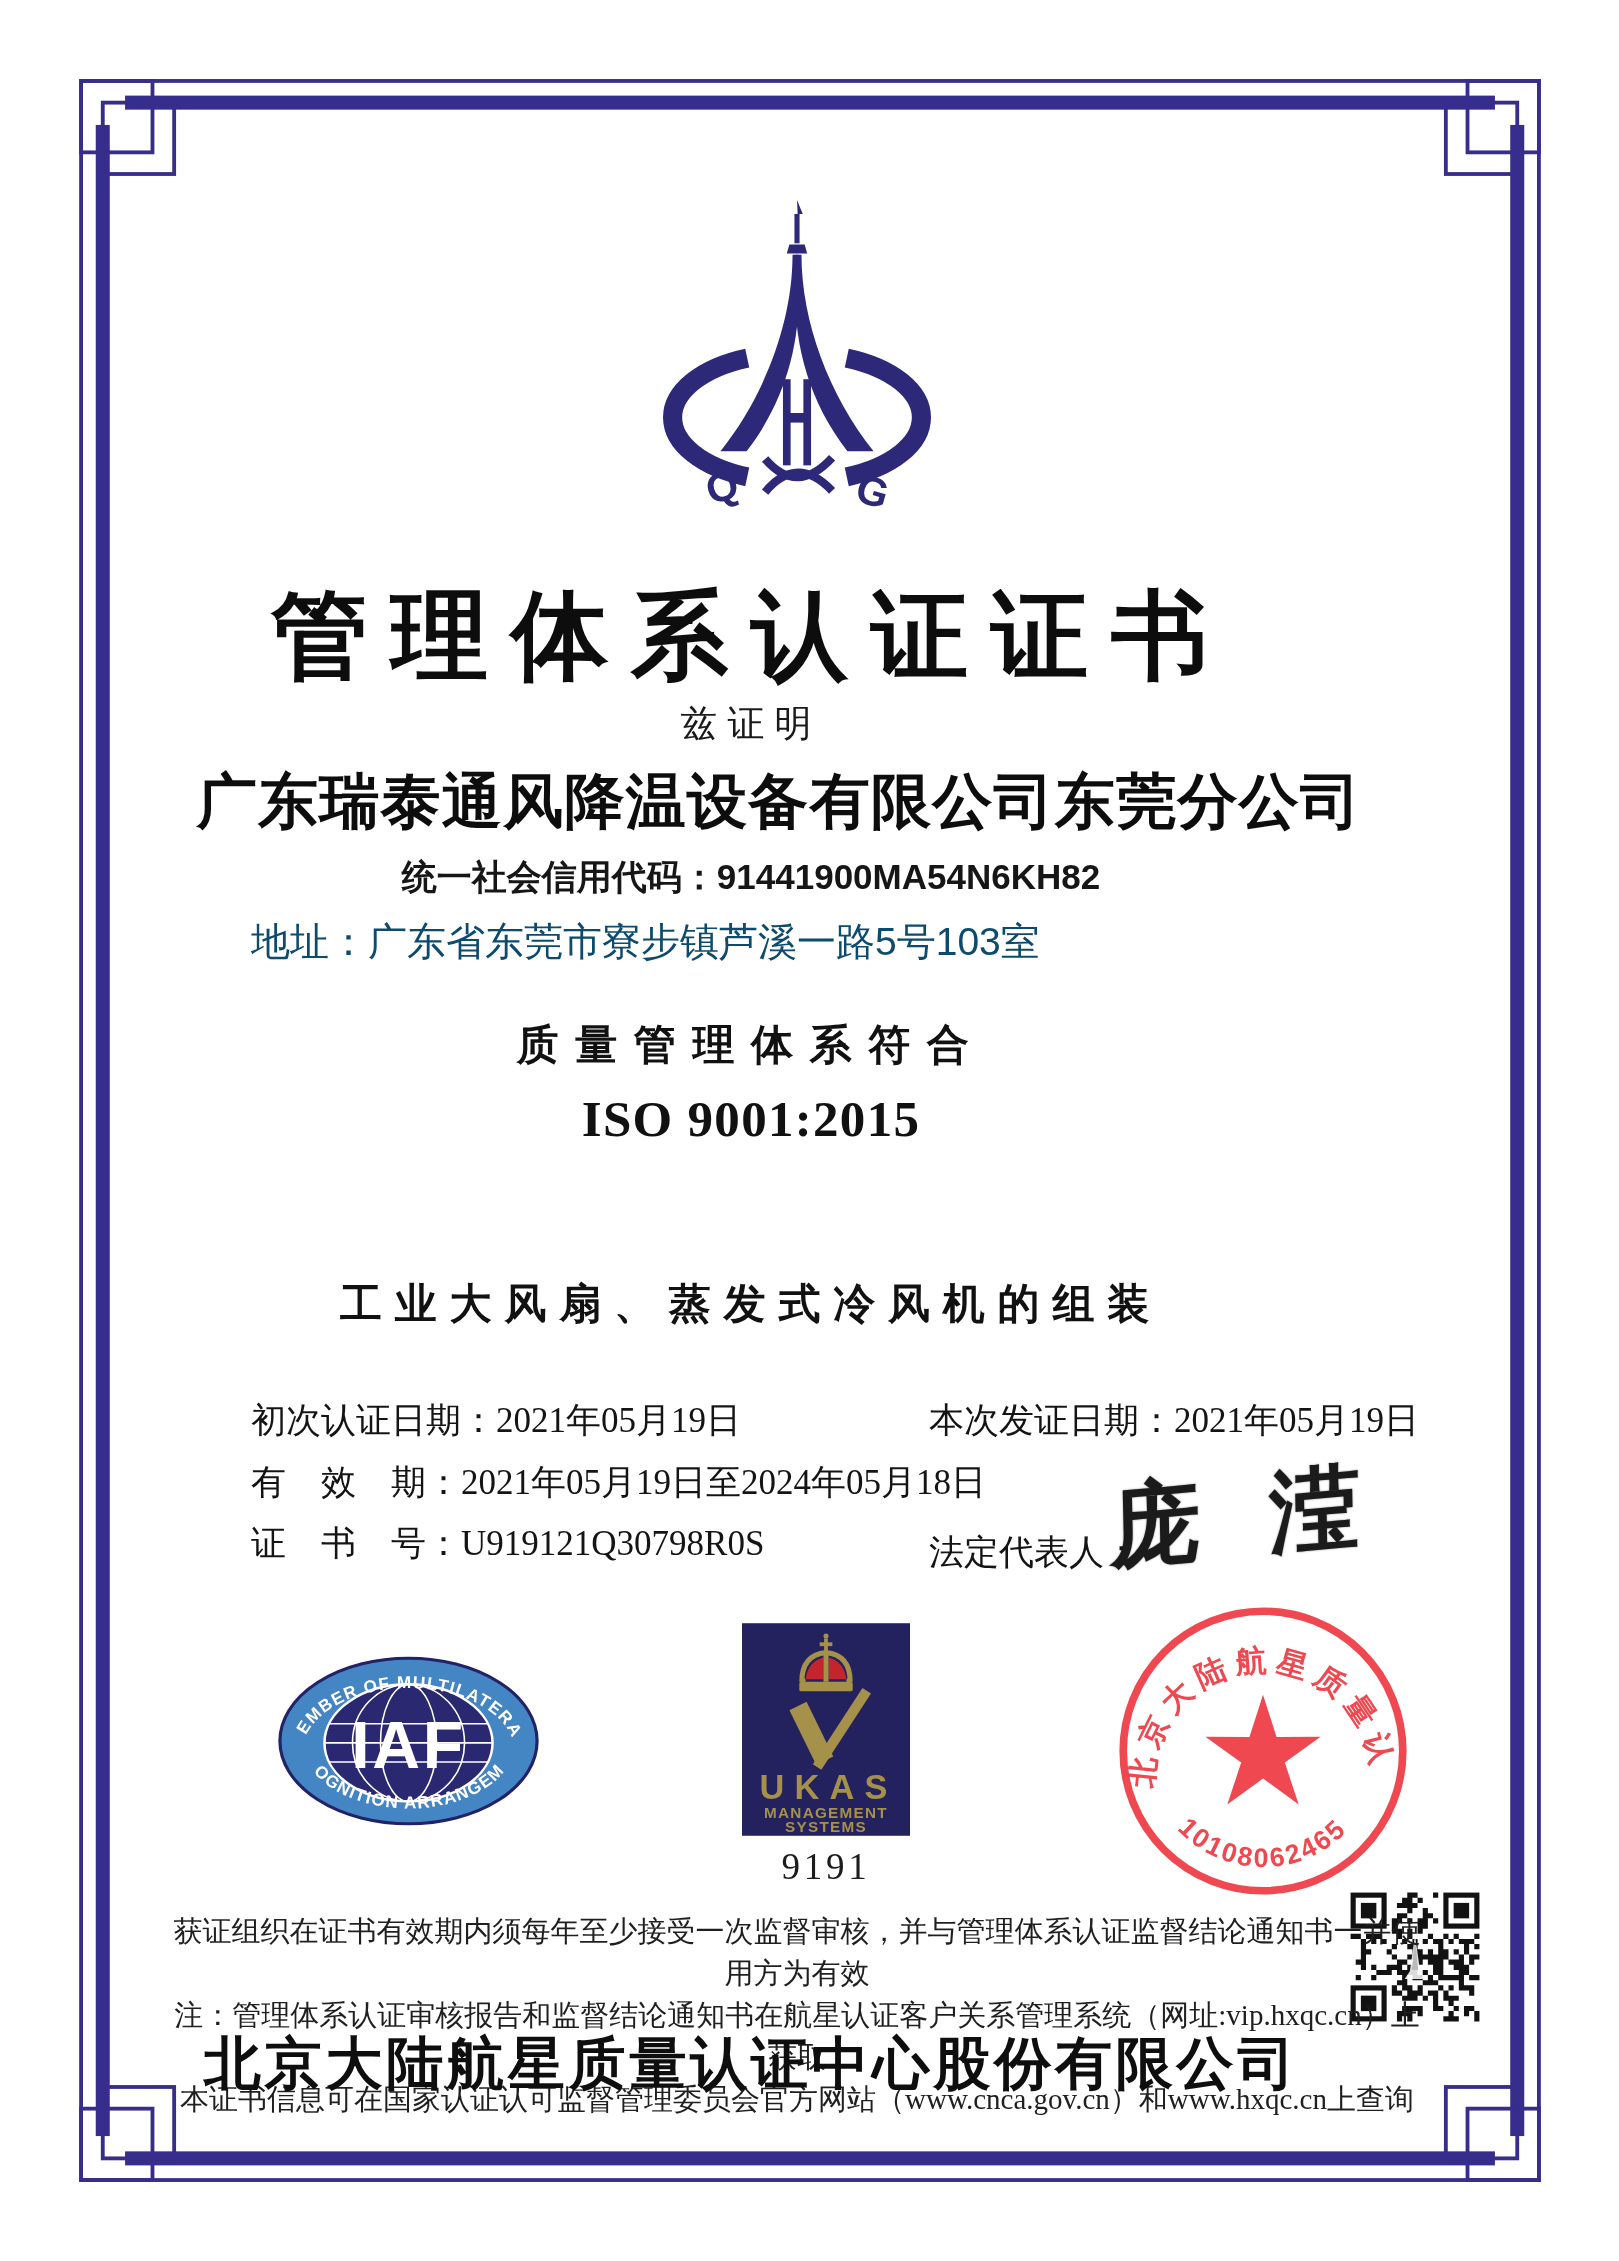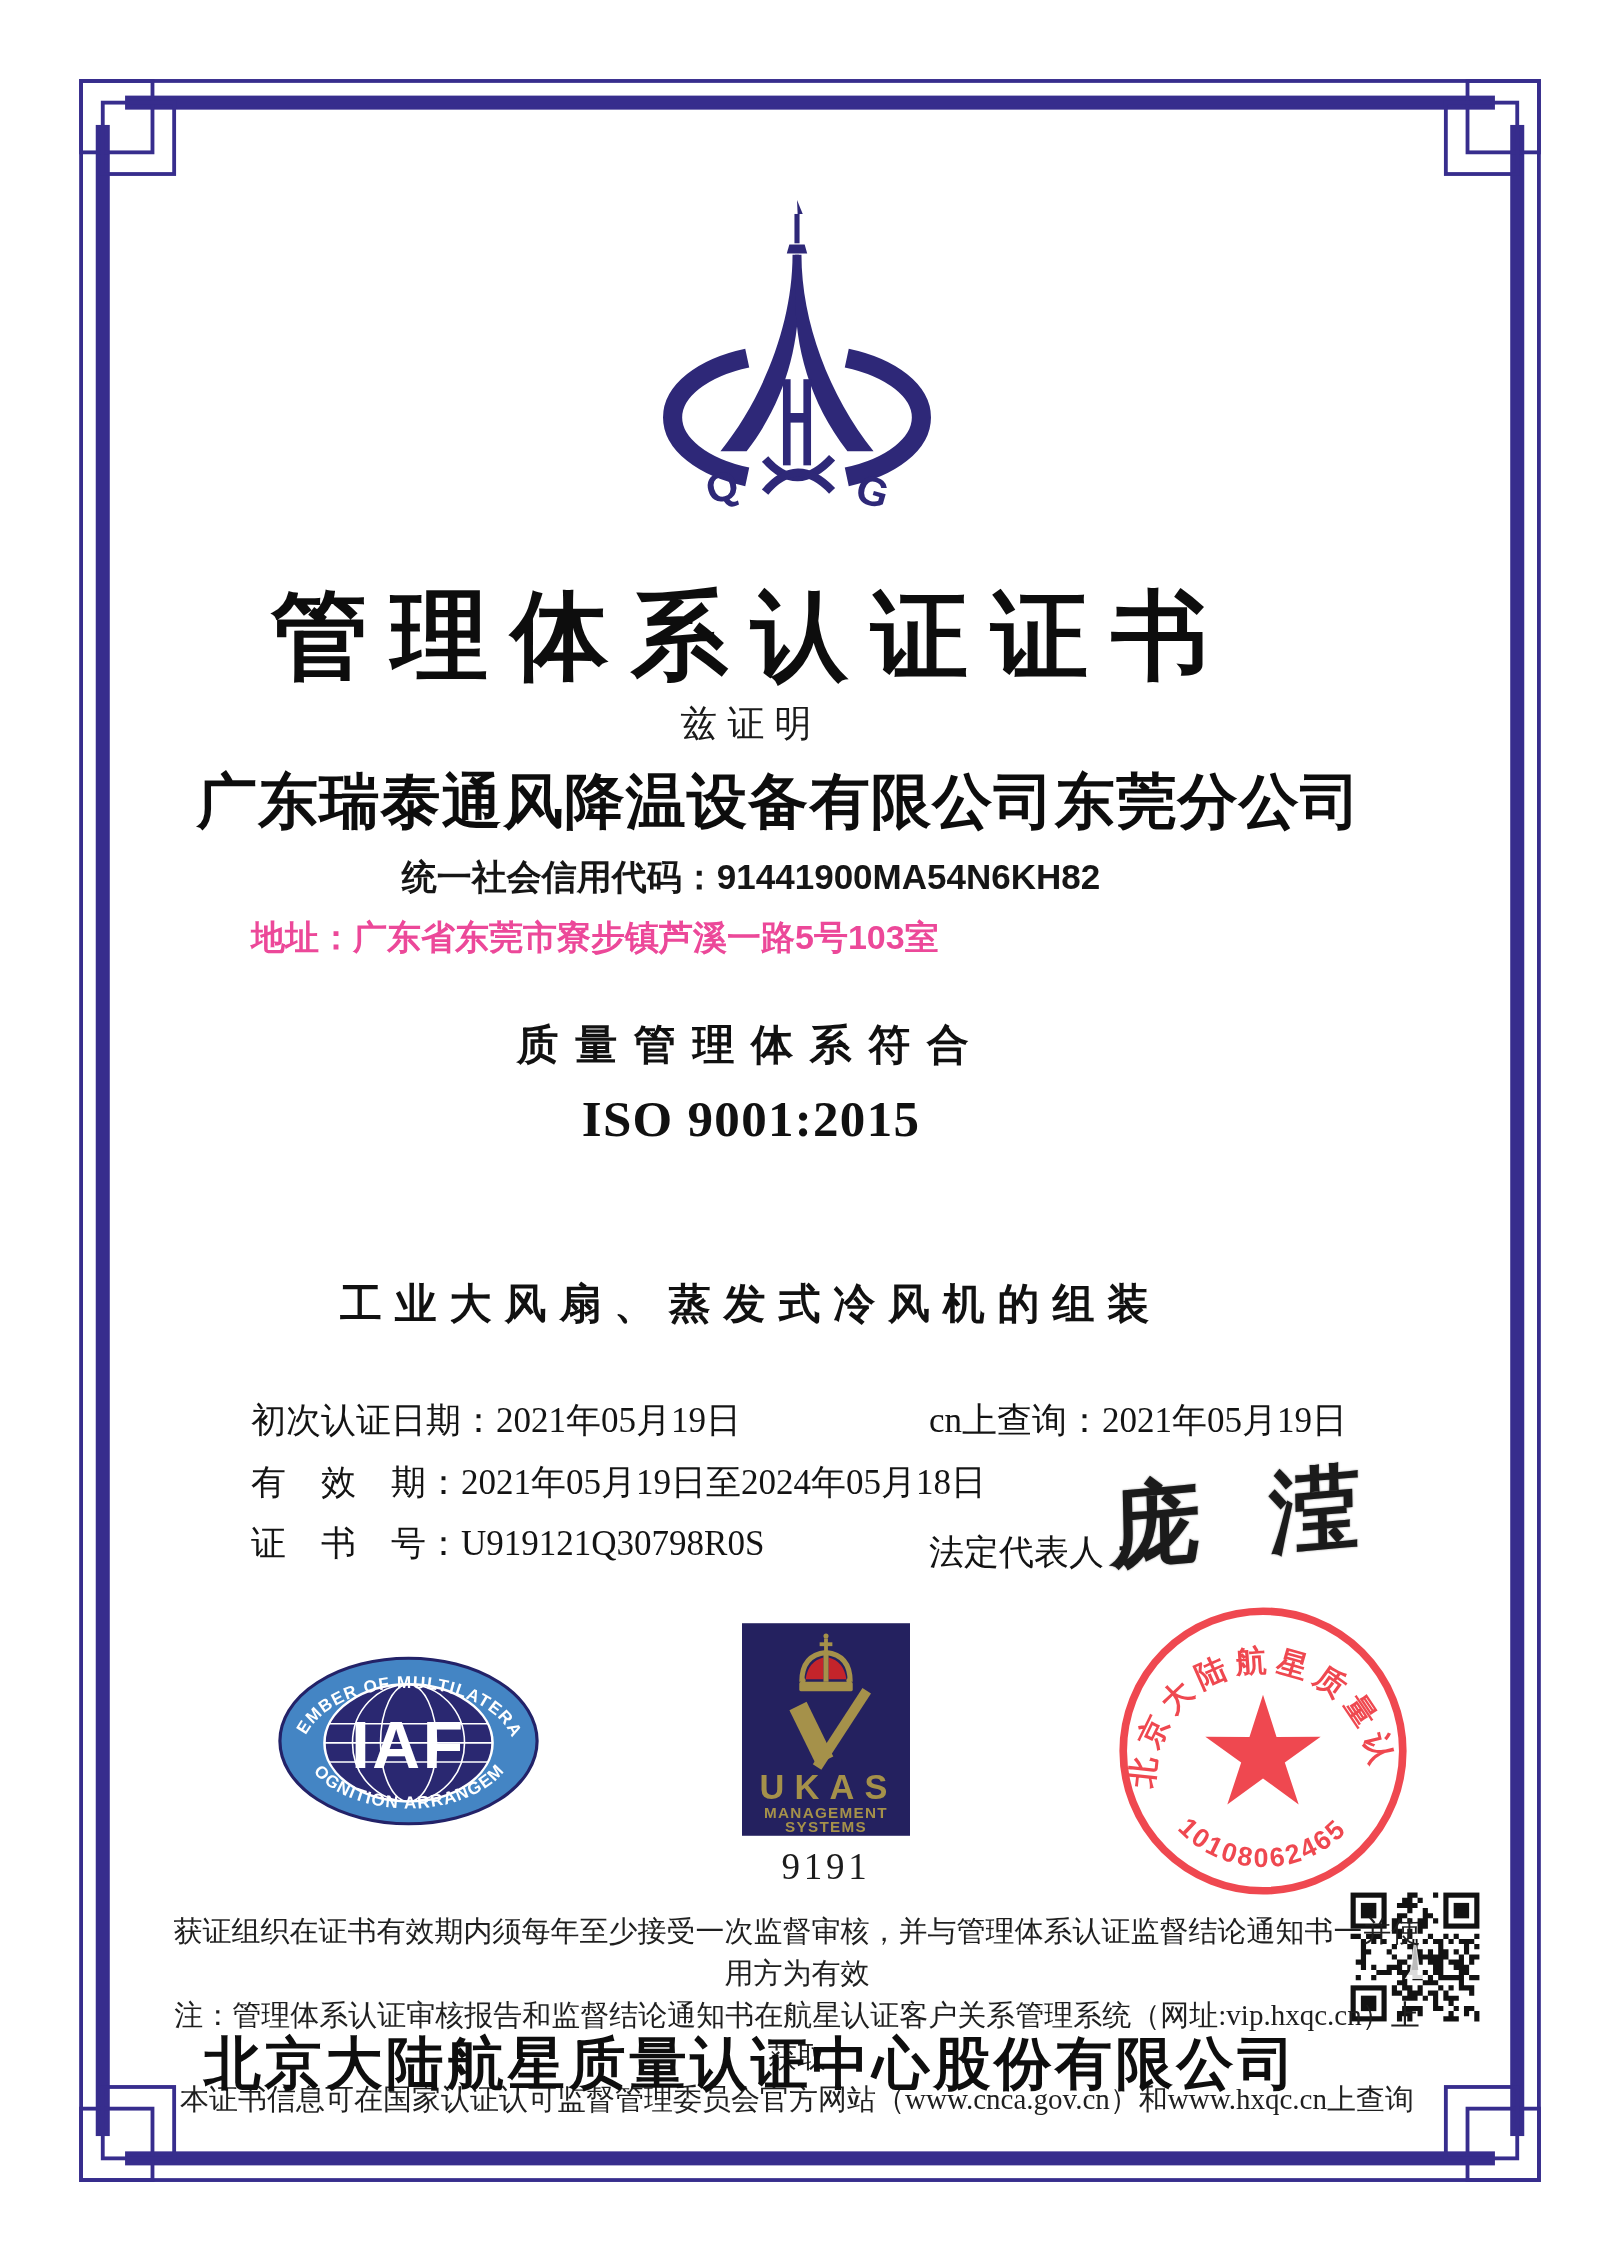--- a/index.html
+++ b/index.html
@@ -11,21 +11,21 @@
     font-family:"Liberation Sans",sans-serif;
     color:#111;
   }
   .abs{position:absolute;}
   .ctr{left:0;width:1502px;text-align:center;}
 
   .title{top:572px;font-size:97px;font-weight:900;letter-spacing:23px;color:#0d0d0d;}
   .certify{top:699px;font-size:37px;letter-spacing:10.2px;font-family:"Liberation Serif",serif;color:#1a1a1a;}
   .company{top:762px;font-size:60px;font-weight:800;letter-spacing:1.3px;color:#0d0d0d;padding-left:28px;}
   .credit{top:854px;font-size:35px;font-weight:700;color:#161616;}
-  .address{top:915px;left:251px;font-size:34px;font-weight:700;color:#ec4899;}
+  .address{top:915px;left:251px;font-size:39px;font-weight:400;color:#0c4a6e;}
   .system{top:1017px;font-size:42px;font-weight:700;letter-spacing:16.6px;font-family:"Liberation Serif",serif;}
   .standard{top:1090px;font-size:51px;font-weight:700;font-family:"Liberation Serif",serif;letter-spacing:1.3px;}
   .scopehead{top:1193px;font-size:40px;font-weight:600;letter-spacing:20.4px;font-family:"Liberation Serif",serif;}
   .scope{top:1276px;font-size:42px;font-weight:700;letter-spacing:12.8px;font-family:"Liberation Serif",serif;}
 
   .row{font-size:35px;font-family:"Liberation Serif",serif;color:#141414;white-space:nowrap;}
   .r1l{top:1397px;left:251px;}
   .r1r{top:1397px;left:929px;}
   .r2{top:1459px;left:251px;}
   .r3l{top:1520px;left:251px;}
@@ -102,21 +102,21 @@
   </div>
 
   <div class="abs ctr system">质量管理体系符合</div>
   <div class="abs ctr standard">ISO 9001:2015</div>
   <div class="abs ctr scope">工业大风扇、蒸发式冷风机的组装</div>
 
   <div class="abs row r1l">
     <span>初次认证日期：</span><span>2021年05月19日</span>
   </div>
   <div class="abs row r1r">
-    <span>cn上查询：</span><span>2021年05月19日</span>
+    <span>本次发证日期：</span><span>2021年05月19日</span>
   </div>
   <div class="abs row r2">
     <span>有　效　期：</span><span>2021年05月19日至2024年05月18日</span>
   </div>
   <div class="abs row r3l">
     <span>证　书　号：</span><span>U919121Q30798R0S</span>
   </div>
   <div class="abs row r3r">
     <span>法定代表人：</span>
   </div>

